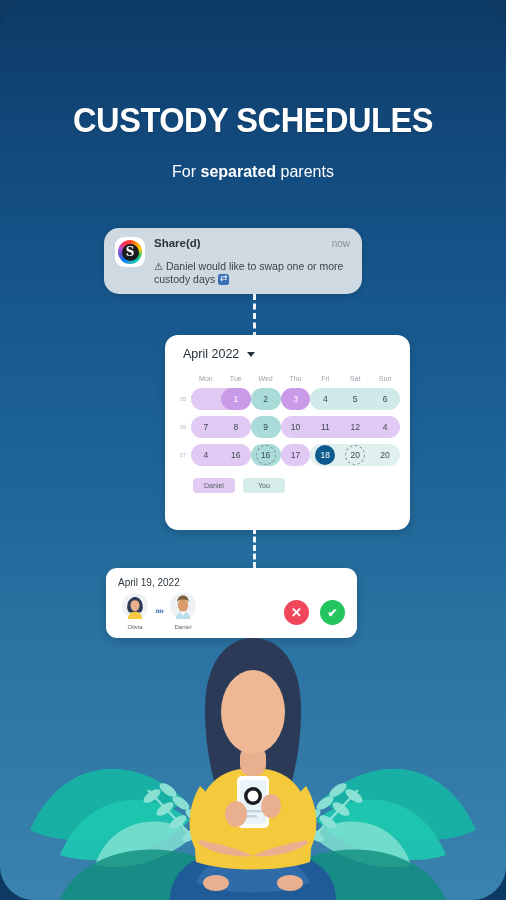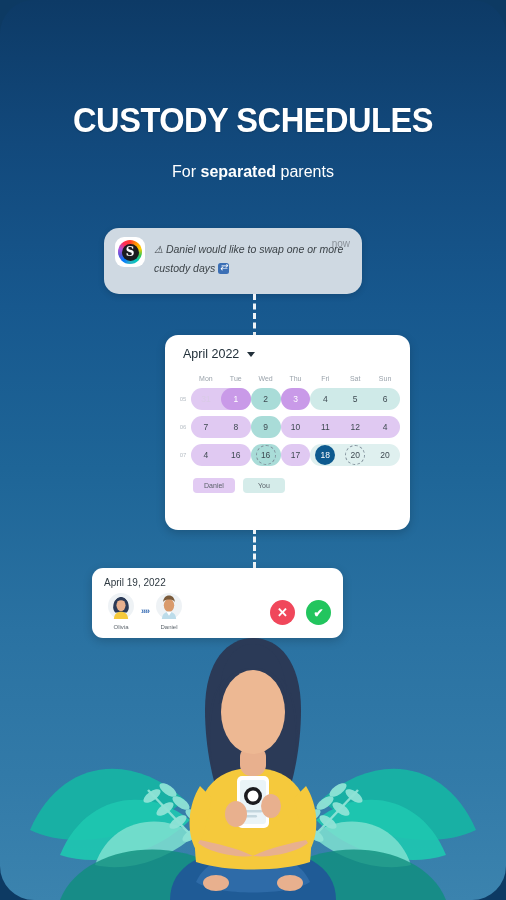--- a/index.html
+++ b/index.html
@@ -91,22 +91,22 @@
   }
   .notif-body { flex: 1; padding-left: 9px; position: relative; min-width: 0; }
   .notif-app {
     font-size: 11.5px; font-weight: 700; color: #2e3438; line-height: 13px;
   }
   .notif-time {
     position: absolute; right: 1px; top: 1px;
     font-size: 10px; color: #8a9199;
   }
   .notif-msg {
-    font-size: 10.5px; color: #3c4348; line-height: 18px;
-    margin-top: 3px; padding-right: 2px; font-style: italic;
+    font-size: 10.5px; color: #3c4348; line-height: 13px;
+    margin-top: 10px; padding-right: 2px;
   }
   .warn-ico { font-size: 10px; }
   .swap-ico {
     display: inline-block;
     width: 11px; height: 11px;
     border-radius: 2.5px;
     background: #3b6fb5;
     vertical-align: -2px;
     position: relative;
   }
@@ -189,21 +189,21 @@
     font-size: 7px; color: #5a6169;
     padding: 4px 0; width: 42px; text-align: center;
     border-radius: 4px;
   }
   .chip.p { background: #e2cbf3; }
   .chip.t { background: #d5ecea; }
 
   
   #swapcard {
     position: absolute;
-    left: 92px; top: 568px;
+    left: 106px; top: 568px;
     width: 251px; height: 70px;
     background: #ffffff;
     border-radius: 11px;
     box-shadow: 0 3px 10px rgba(0,0,0,0.18);
     padding: 9px 12px;
   }
   .swap-date { font-size: 10px; color: #2f3a42; }
   .swap-row { display: flex; align-items: flex-end; margin-top: 5px; }
   .person { width: 34px; text-align: center; }
   .p-name { font-size: 6px; color: #5d656c; margin-top: 1px; }
@@ -232,20 +232,21 @@
   <div class="subhead">
     <span>For </span><b>separated</b><span> parents</span>
   </div>
 
   <div id="notif">
     <div class="notif-icon">
       <div class="ring"></div>
       <span class="ring-s">S</span>
     </div>
     <div class="notif-body">
+      <div class="notif-app">Share(d)</div>
       <div class="notif-time">now</div>
       <div class="notif-msg">
         <span class="warn-ico">⚠</span>
         <span>Daniel would like to swap one or more custody days</span>
         <span class="swap-ico"></span>
       </div>
     </div>
   </div>
 
   <div class="connector" id="conn1"></div>

